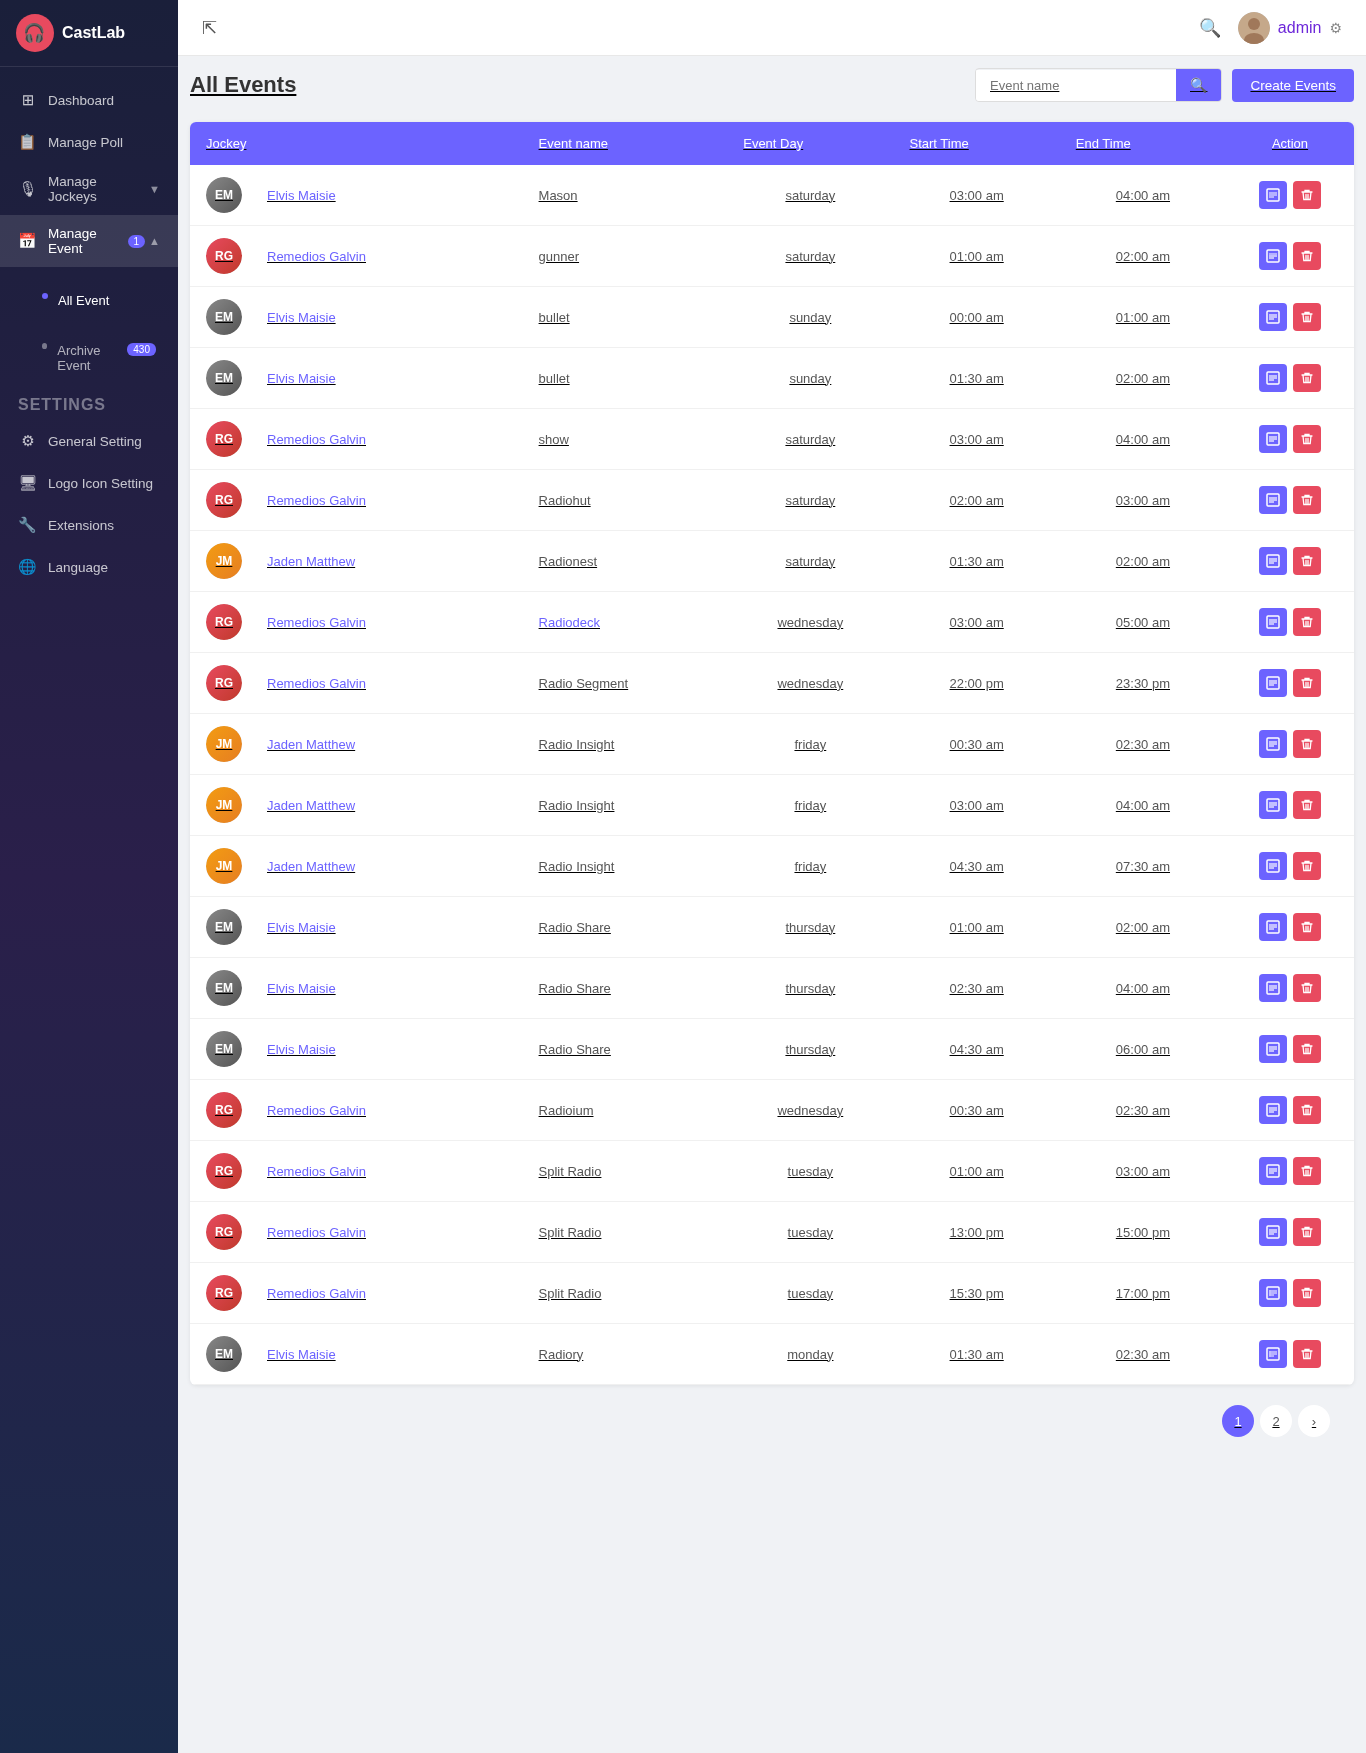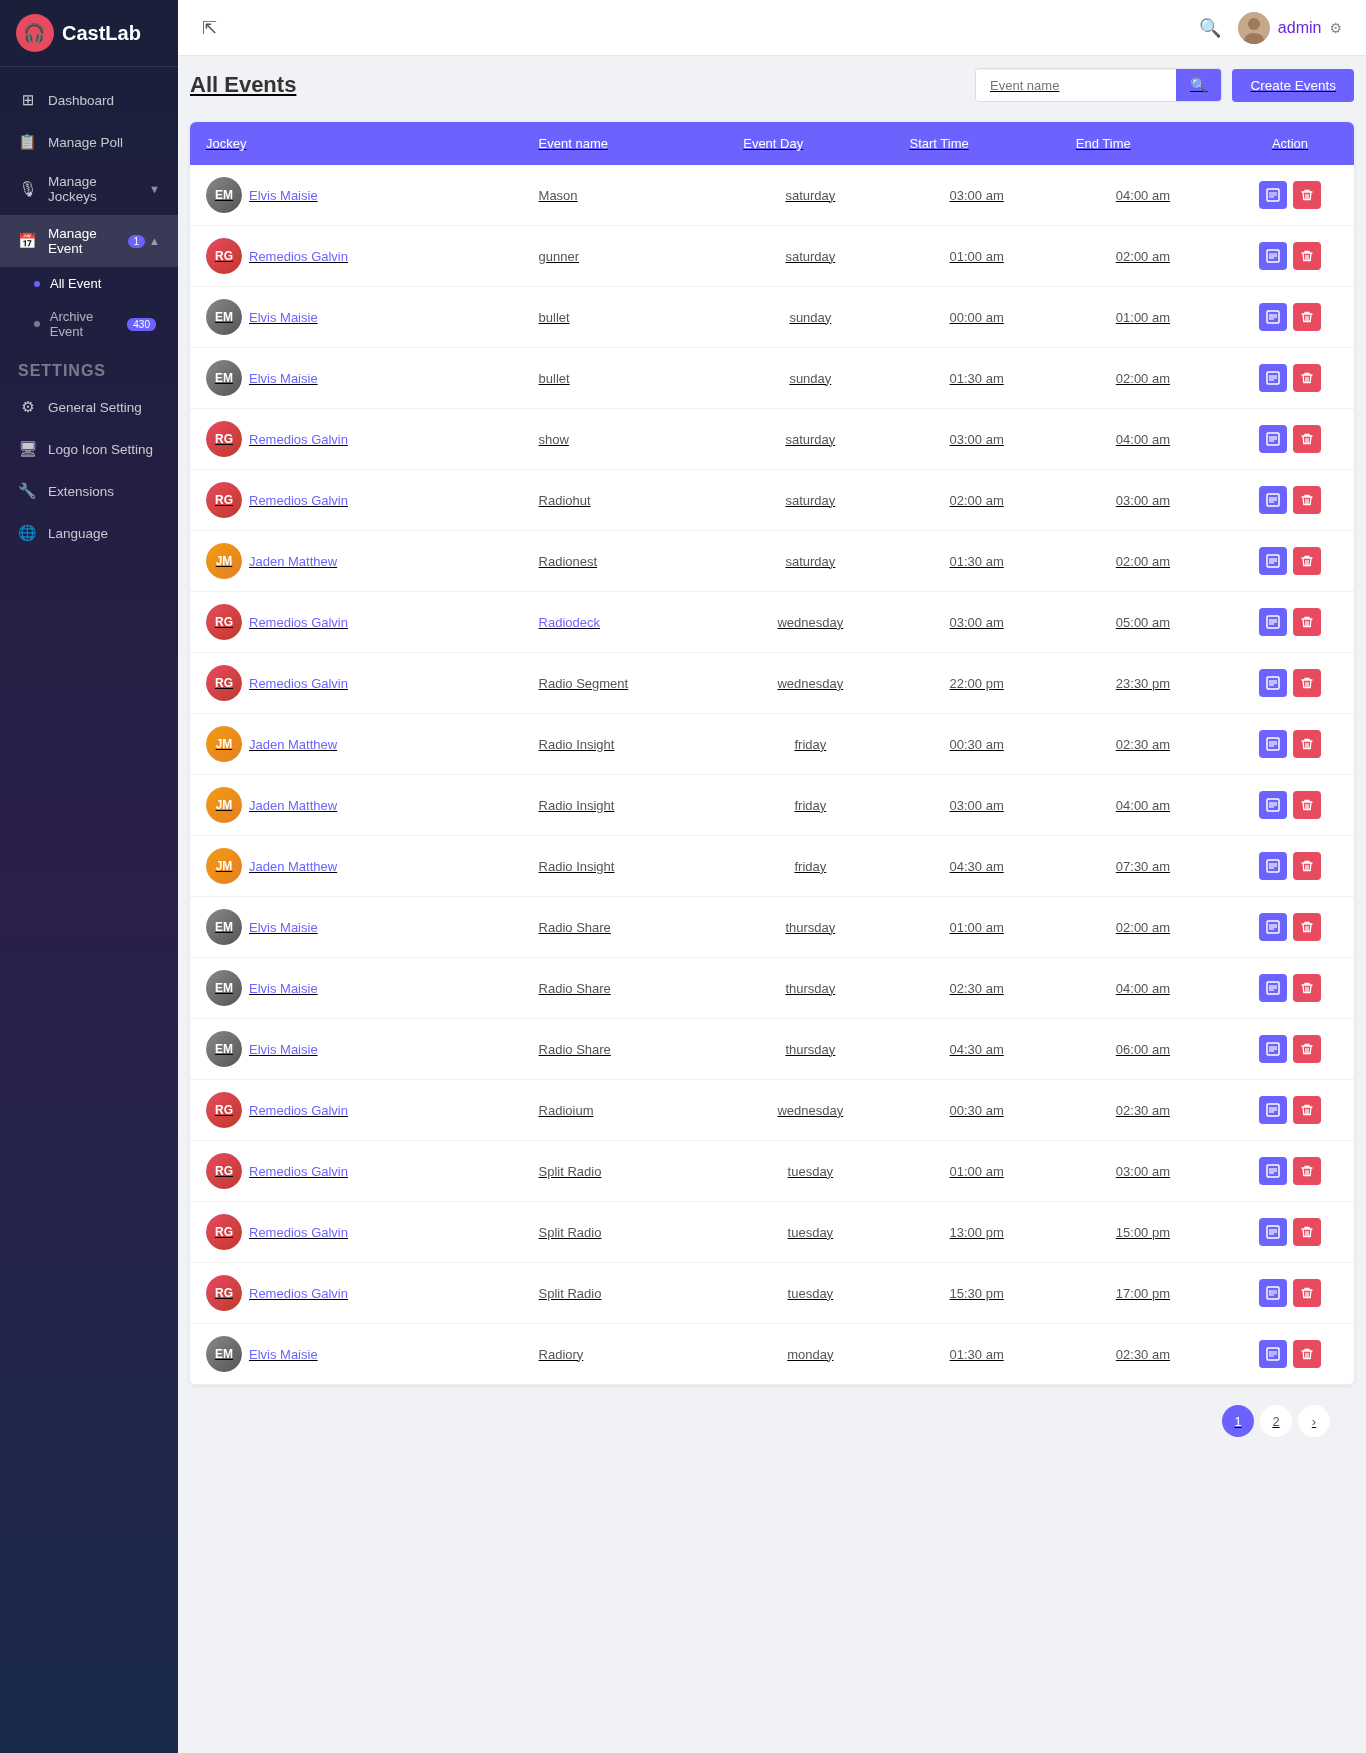--- a/index.html
+++ b/index.html
@@ -22,42 +22,42 @@
       border-bottom: 1px solid rgba(255,255,255,0.1);
     }
     .logo-icon {
       width: 38px; height: 38px;
       background: #e84a5f;
       border-radius: 50%;
       display: flex; align-items: center; justify-content: center;
       font-size: 18px; color: white; margin-right: 8px;
       position: relative;
     }
-    .logo-text { font-size: 20px; font-weight: 700; color: #fff; }
+    .logo-text { font-size: 16px; font-weight: 700; color: #fff; }
 
     .sidebar-nav { padding: 12px 0; flex: 1; }
     .nav-item {
       display: flex; align-items: center;
       padding: 11px 18px; cursor: pointer;
       color: rgba(255,255,255,0.75); font-size: 13.5px;
       position: relative; transition: background 0.2s;
     }
     .nav-item.active { background: rgba(255,255,255,0.12); color: #fff; }
     .nav-item-icon { width: 20px; height: 20px; margin-right: 10px; display: flex; align-items: center; justify-content: center; font-size: 15px; }
     .nav-item-label { flex: 1; }
     .nav-item-badge {
       background: #6c63ff; color: #fff; font-size: 10px;
       padding: 1px 6px; border-radius: 10px; margin-right: 4px;
     }
     .nav-chevron { font-size: 11px; color: rgba(255,255,255,0.5); }
 
     .nav-sub-item {
-      display: flex; align-items: center;
-      padding: 9px 18px 9px 34px; cursor: pointer;
-      color: rgba(255,255,255,0.65); font-size: 13px;
+      display: flex; align-items: flex-start;
+      padding: 26px 18px 9px 34px; cursor: pointer;
+      color: rgba(255,255,255,0.65); font-size: 13px; margin-left: 8px;
     }
     .nav-sub-item.active { color: #fff; }
     .nav-sub-dot { width: 6px; height: 6px; border-radius: 50%; background: rgba(255,255,255,0.4); margin-right: 10px; }
     .nav-sub-dot.active-dot { background: #6c63ff; }
 
     .settings-label {
       padding: 14px 18px 6px;
       font-size: 16px; font-weight: 700; color: rgba(255,255,255,0.4);
       letter-spacing: 1px; text-transform: uppercase;
     }
@@ -135,21 +135,21 @@
     thead th:nth-child(3) { width: 130px; }
     thead th:nth-child(4) { width: 130px; }
     thead th:nth-child(5) { width: 130px; }
     thead th:last-child { width: 100px; text-align: center; }
 
     tbody tr { border-bottom: 1px solid #f0f0f0; }
     tbody td { padding: 12px 16px; font-size: 13px; color: #555; vertical-align: middle; }
     tbody td:nth-child(3), tbody td:nth-child(4), tbody td:nth-child(5) { text-align: center; }
     tbody td:last-child { text-align: center; }
 
-    .jockey-cell { display: flex; align-items: center; gap: 7px; }
+    .jockey-cell { display: flex; align-items: center; gap: 25px; }
     .jockey-avatar {
       width: 36px; height: 36px; border-radius: 50%; overflow: hidden;
       flex-shrink: 0; background: #ddd;
     }
     .jockey-name { color: #6c63ff; font-weight: 500; font-size: 13px; }
 
     .action-btns { display: flex; gap: 6px; justify-content: center; }
     .action-btn {
       width: 28px; height: 28px; border: none; border-radius: 4px;
       cursor: pointer; display: flex; align-items: center; justify-content: center;

